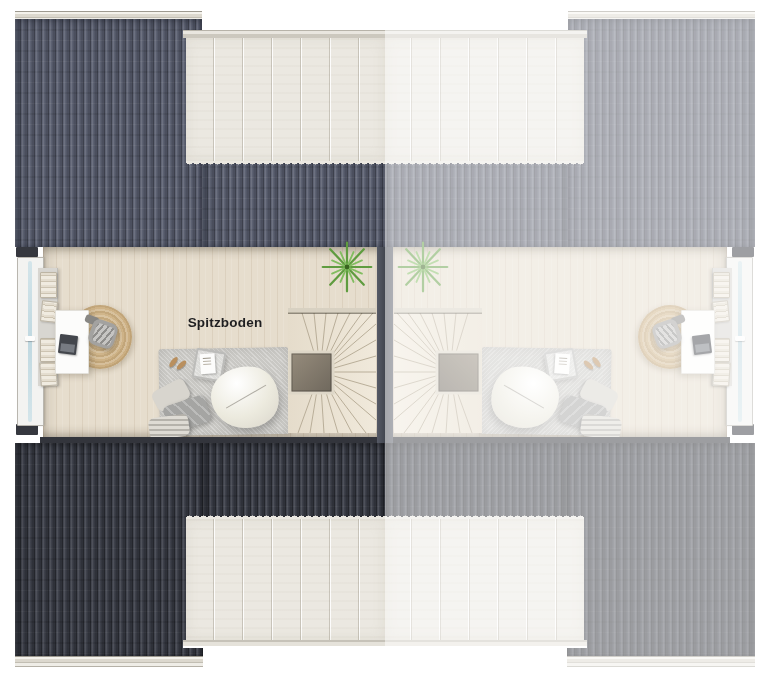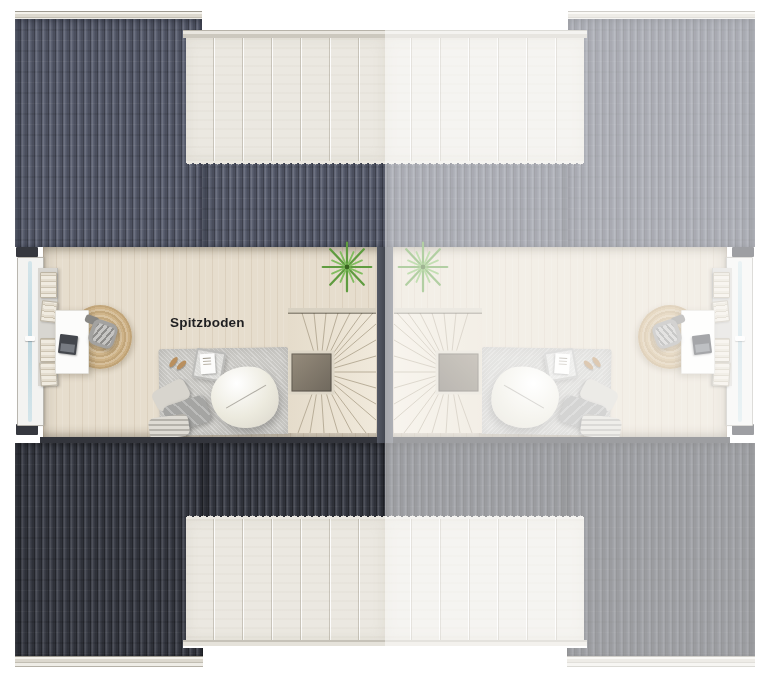--- a/index.html
+++ b/index.html
@@ -211,21 +211,21 @@
     content:"";position:absolute;left:12px;top:30px;width:46px;height:1px;
     background:rgba(120,115,105,.55);transform:rotate(-38deg);
   }
 
   
   .plant{left:304px;top:239px;width:56px;height:56px;}
   .stair{left:273px;top:308px;width:88px;height:125px;}
 
   
   .room-label{
-    left:155px;top:315px;width:110px;text-align:left;
+    left:155px;top:315px;width:110px;text-align:center;
     font-size:13.5px;font-weight:600;letter-spacing:.2px;color:#1f1f21;
   }
 </style>
 </head>
 <body>
 
 <div class="canvas" data-name="floorplan-canvas">
 
   <div class="unit u-left" data-name="unit-left">
 

